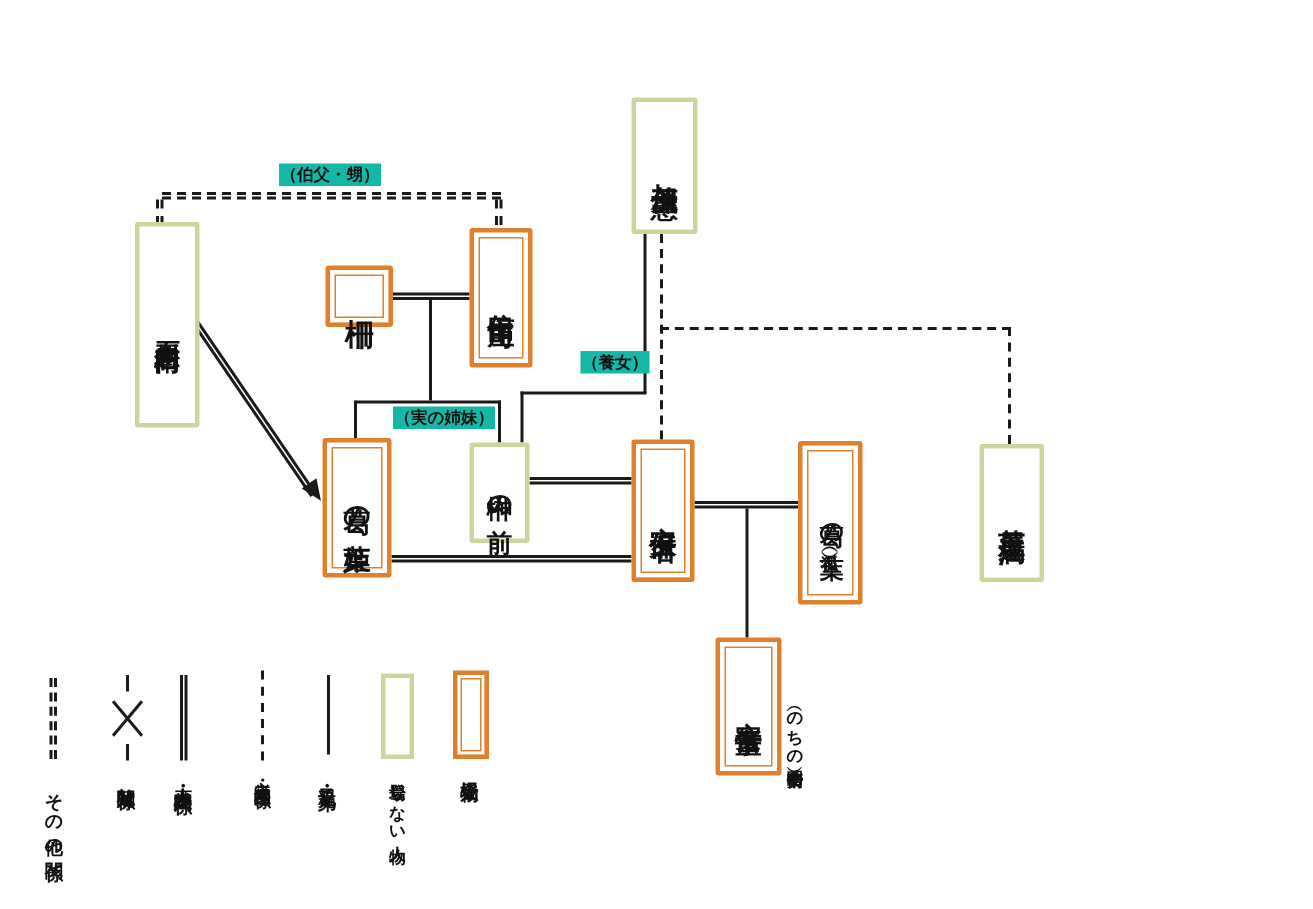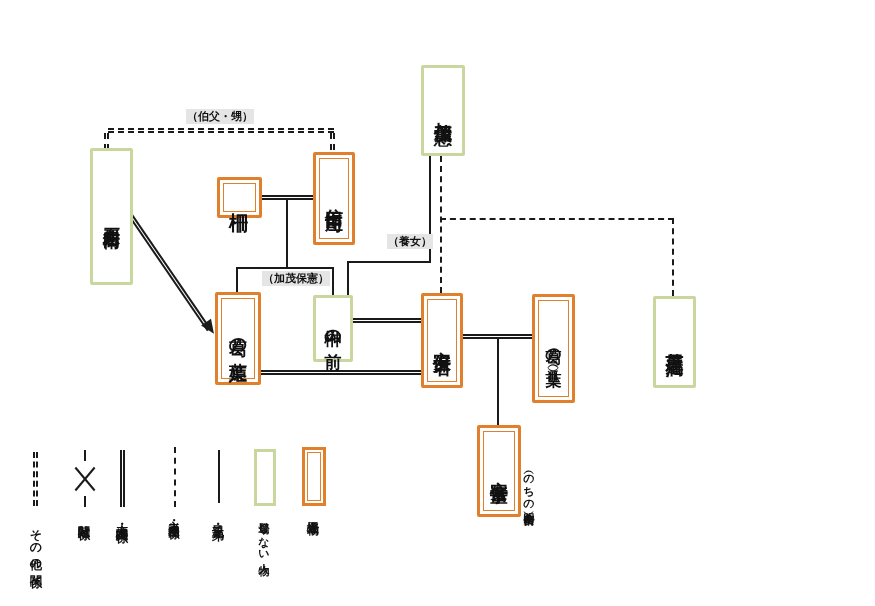--- a/index.html
+++ b/index.html
@@ -19,21 +19,21 @@
   .hline{border-top:2px solid #1a1a1a;}
   .vline{border-left:2px solid #1a1a1a;}
   .dbl-h{height:5px;border-top:2px solid #1a1a1a;border-bottom:2px solid #1a1a1a;}
   .dbl-v{width:5px;border-left:2px solid #1a1a1a;border-right:2px solid #1a1a1a;}
   .dash-h{border-top:2px dashed #1a1a1a;}
   .dash-v{border-left:2px dashed #1a1a1a;}
   .ddash-h{height:5px;border-top:2px dashed #1a1a1a;border-bottom:2px dashed #1a1a1a;}
   .ddash-v{width:5px;border-left:2px dashed #1a1a1a;border-right:2px dashed #1a1a1a;}
   .arrowhead{width:0;height:0;border-left:14px solid #1a1a1a;border-top:6px solid transparent;border-bottom:6px solid transparent;position:absolute;}
   
-  .rel-label{position:absolute;font-size:11px;font-weight:600;letter-spacing:0;white-space:nowrap;background:#e5e5e5;padding:0 1px;}
+  .rel-label{position:absolute;font-size:11px;font-weight:600;letter-spacing:0;white-space:nowrap;background:#14b8a6;padding:0 1px;}
   .note-vert{position:absolute;writing-mode:vertical-rl;text-orientation:upright;font-size:11px;font-weight:600;line-height:1;white-space:nowrap;}
   
   .legend-label{position:absolute;writing-mode:vertical-rl;text-orientation:upright;font-size:12px;font-weight:600;letter-spacing:1px;line-height:1;white-space:nowrap;}
   .legend-box{position:absolute;box-sizing:border-box;background:#fff;}
   .legend-box.green{border:3px solid #c9d79e;}
   .legend-box.orange{border:3px solid #e0802c;box-shadow:inset 0 0 0 2px #fff,inset 0 0 0 3px #e0802c;}
   .xwrap{position:absolute;}
   .xdiag{position:absolute;border-top:2.5px solid #1a1a1a;width:30px;left:-3px;}
 </style>
 </head>
@@ -53,21 +53,21 @@
 
   <div class="ln dash-v" style="left:440px;top:156px;height:137px;"></div>
   <div class="ln dash-h" style="left:440px;top:218px;width:234px;"></div>
   <div class="ln dash-v" style="left:672px;top:218px;height:78px;"></div>
 
   <div class="ln dbl-h" style="left:262px;top:195px;width:51px;"></div>
   <div class="ln vline" style="left:286px;top:200px;height:67px;"></div>
   <div class="ln hline" style="left:237px;top:267px;width:97px;"></div>
   <div class="ln vline" style="left:236px;top:267px;height:25px;"></div>
   <div class="ln vline" style="left:332px;top:267px;height:28px;"></div>
-  <div class="rel-label" style="left:262px;top:271px;">（加茂保憲）</div>
+  <div class="rel-label" style="left:262px;top:271px;">（実の姉妹）</div>
 
   <div class="ln dbl-h" style="left:132px;top:213px;width:140px;transform:rotate(55.6deg);transform-origin:0 0;"></div>
   <div class="arrowhead" style="left:203px;top:322px;transform:rotate(55.6deg);"></div>
 
   <div class="ln dbl-h" style="left:353px;top:318px;width:68px;"></div>
   <div class="ln dbl-h" style="left:261px;top:370px;width:160px;"></div>
   <div class="ln dbl-h" style="left:463px;top:334px;width:69px;"></div>
   <div class="ln vline" style="left:497px;top:339px;height:86px;"></div>
 
   <div class="box green" style="left:421px;top:65px;width:44px;height:91px;">

